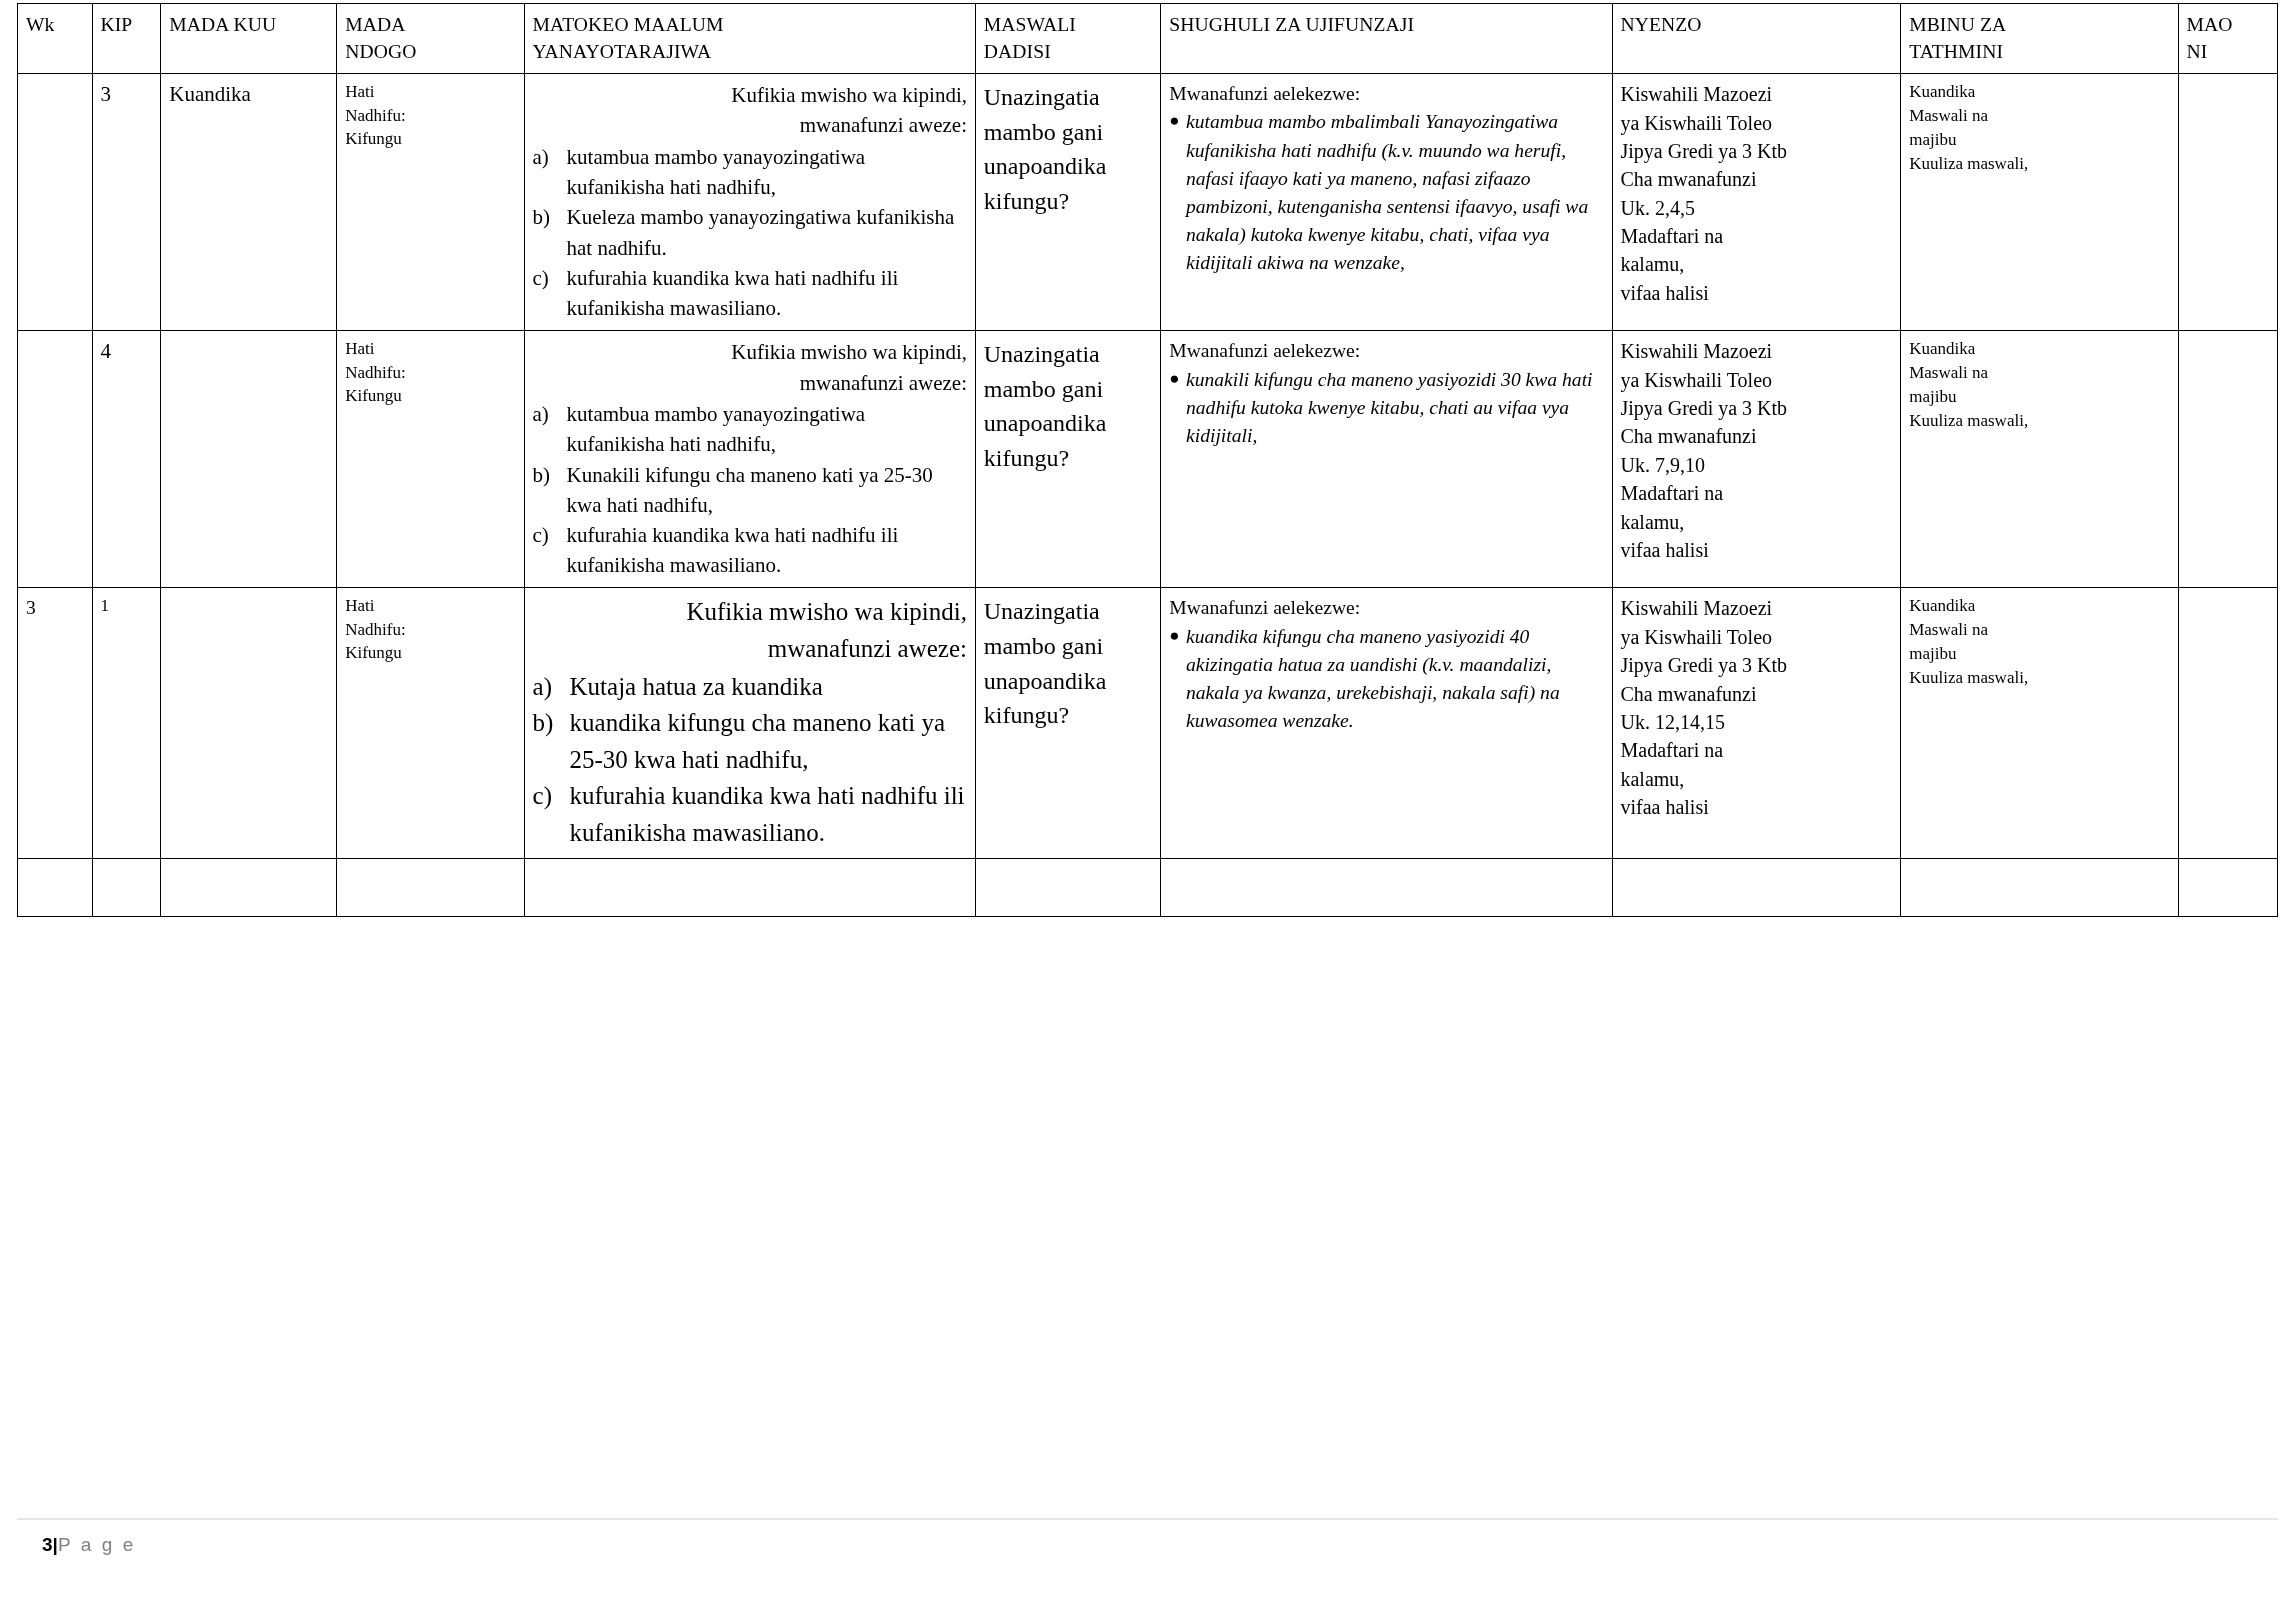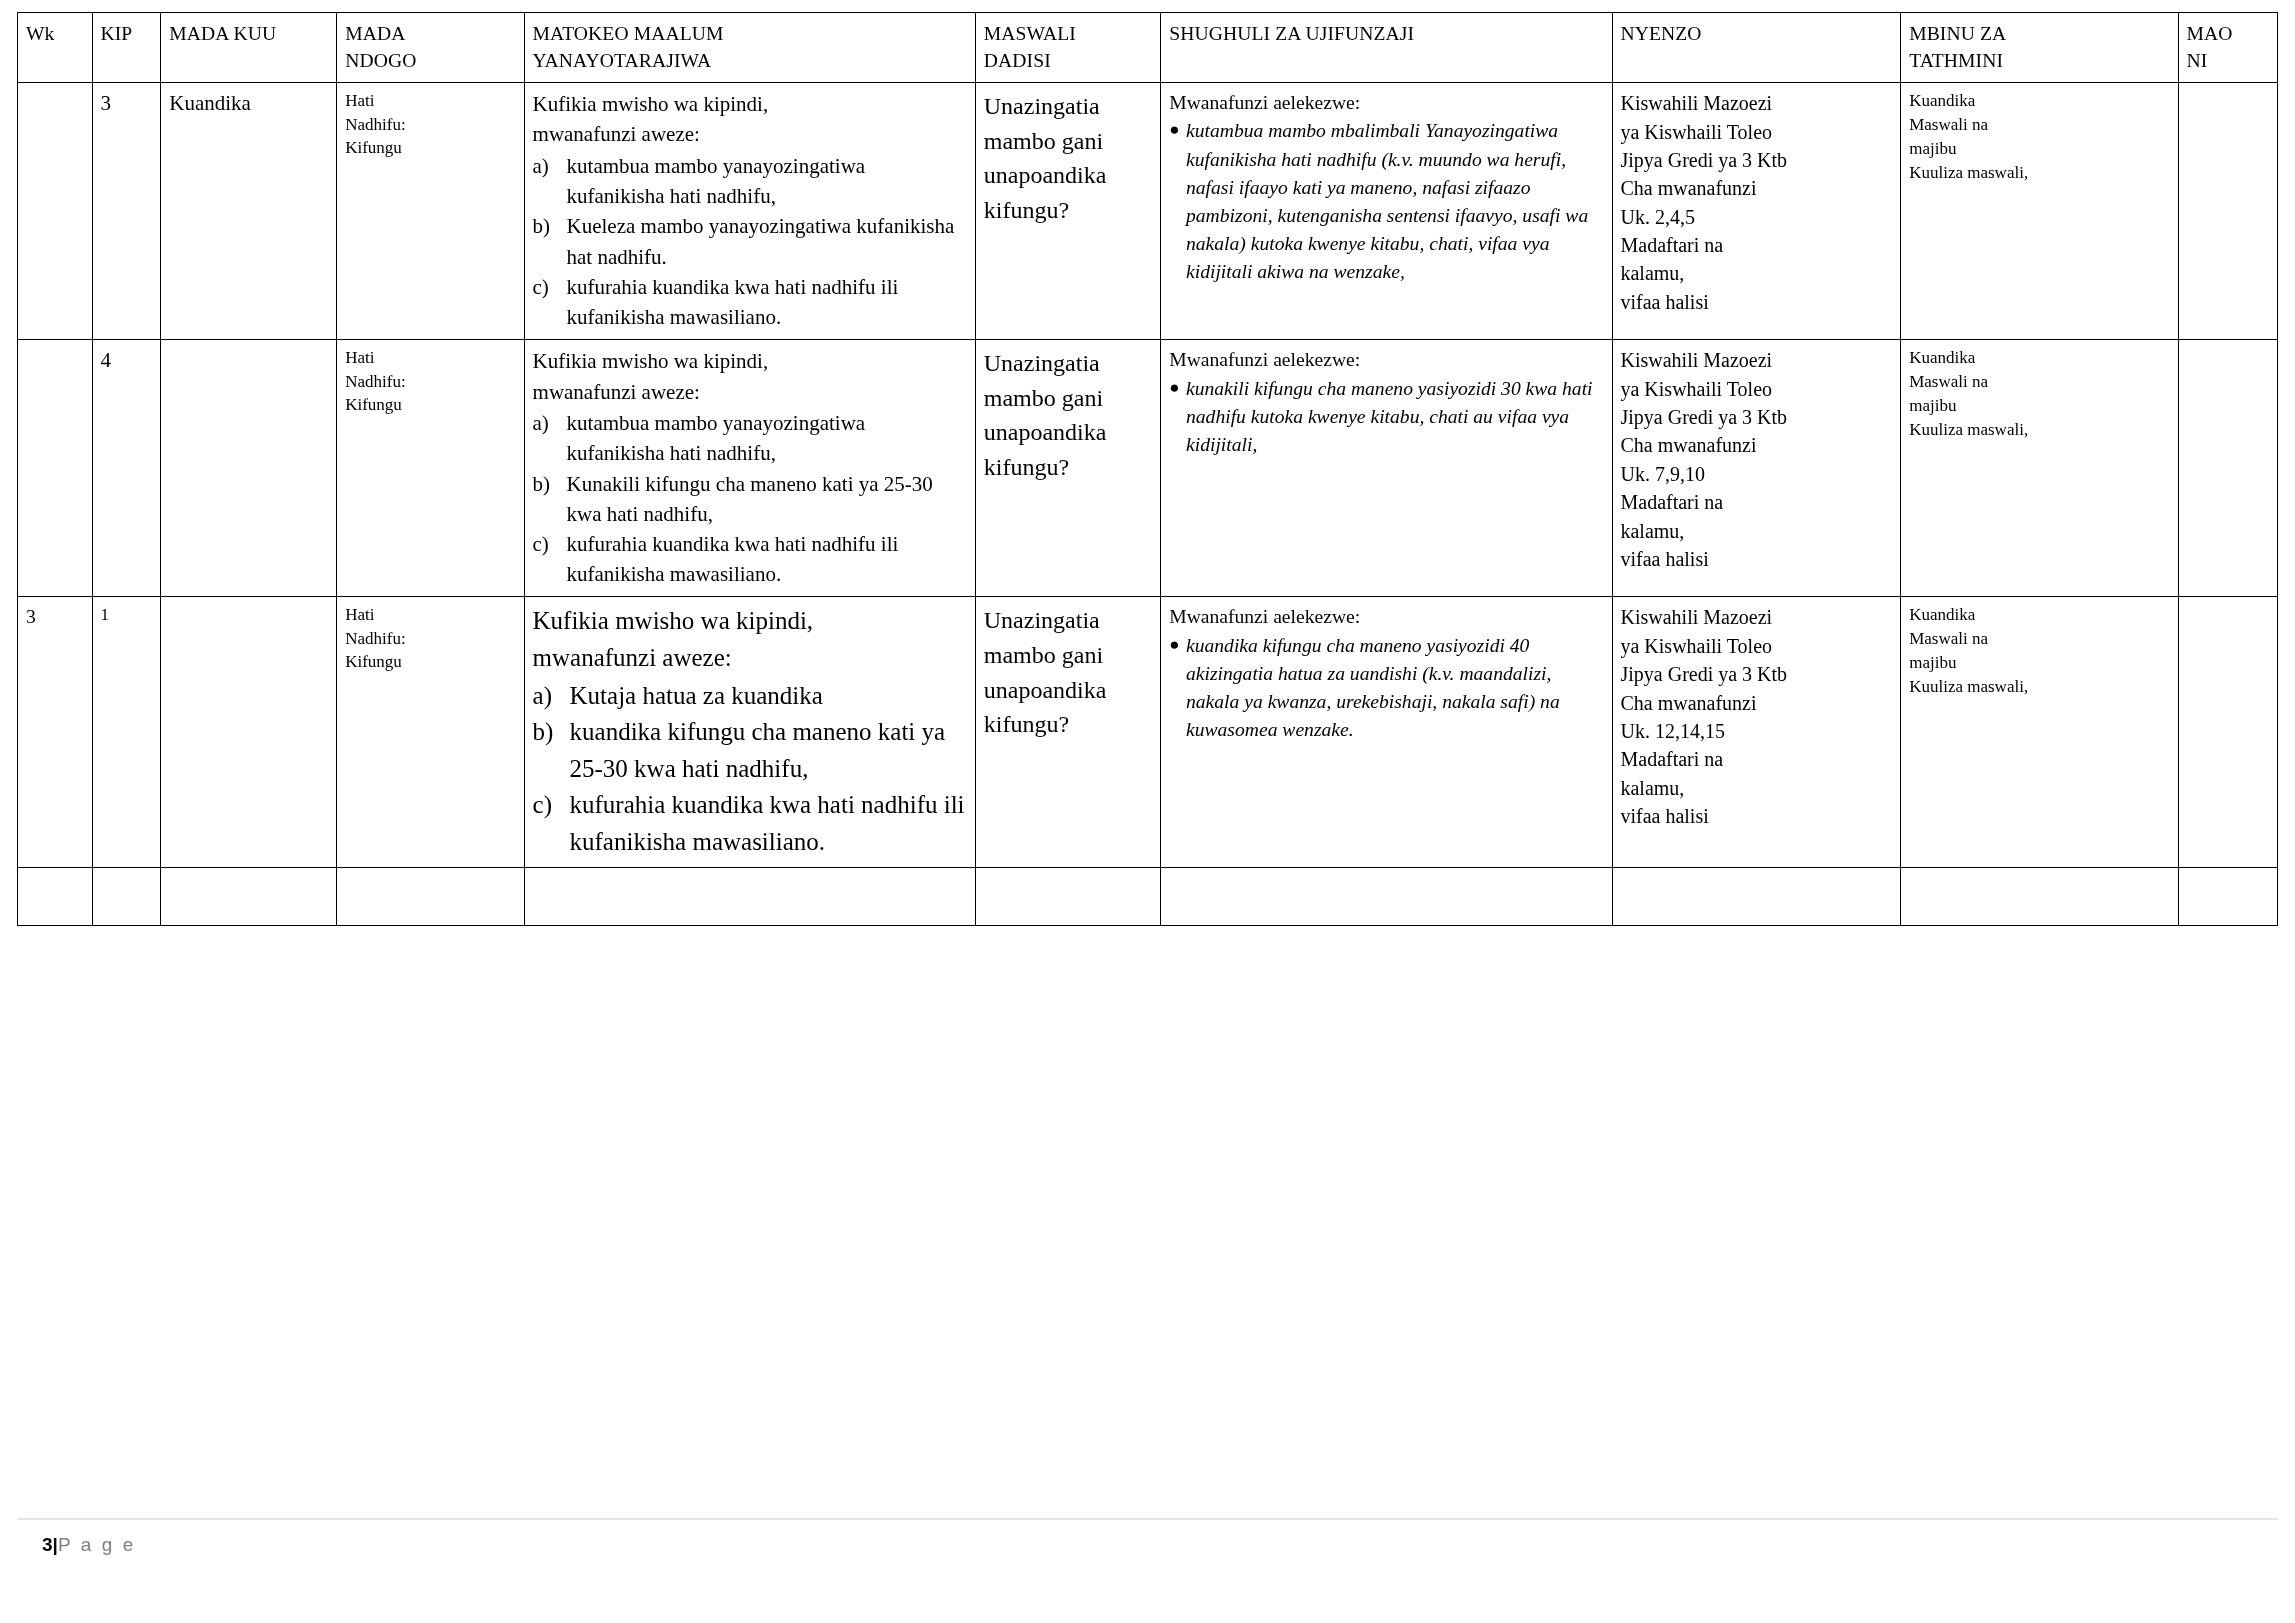--- a/index.html
+++ b/index.html
@@ -12,21 +12,21 @@
     height: 1623px;
     font-family: "Liberation Serif", "DejaVu Serif", serif;
     color: #000000;
     -webkit-font-smoothing: antialiased;
   }
   .page {
     position: relative;
     width: 2295px;
     height: 1623px;
     box-sizing: border-box;
-    padding: 12px 17px 0 17px;
+    padding: 3px 17px 0 17px;
   }
   table.schema {
     border-collapse: collapse;
     table-layout: fixed;
     width: 2261px;
     margin: 0;
   }
   table.schema td, table.schema th {
     border: 1.3px solid #000000;
     vertical-align: top;
@@ -66,21 +66,21 @@
   .mk-cell   { font-size: 21px; font-weight: bold; padding-left: 9.2px; }
   .mn-cell   { font-size: 17px; line-height: 1.38; }
   .mat-cell  { font-size: 21px; line-height: 1.44; }
   .mat-cell.big { font-size: 25px; line-height: 1.46; }
   .mas-cell  { font-size: 24px; line-height: 1.44; }
   .shu-cell  { font-size: 19.6px; line-height: 1.44; }
   .nye-cell  { font-size: 20px; line-height: 1.42; }
   .mbi-cell  { font-size: 17px; line-height: 1.40; }
   .mao-cell  { font-size: 17px; }
 
-  .intro { margin: 0 0 1.3px 0; }
+  .intro { margin: 0 0 1.3px 0; text-align: right; }
   .obj-list {
     list-style: none;
     margin: 0;
     padding: 0;
   }
   .obj-list li {
     display: flex;
     align-items: flex-start;
     margin: 0;
   }

